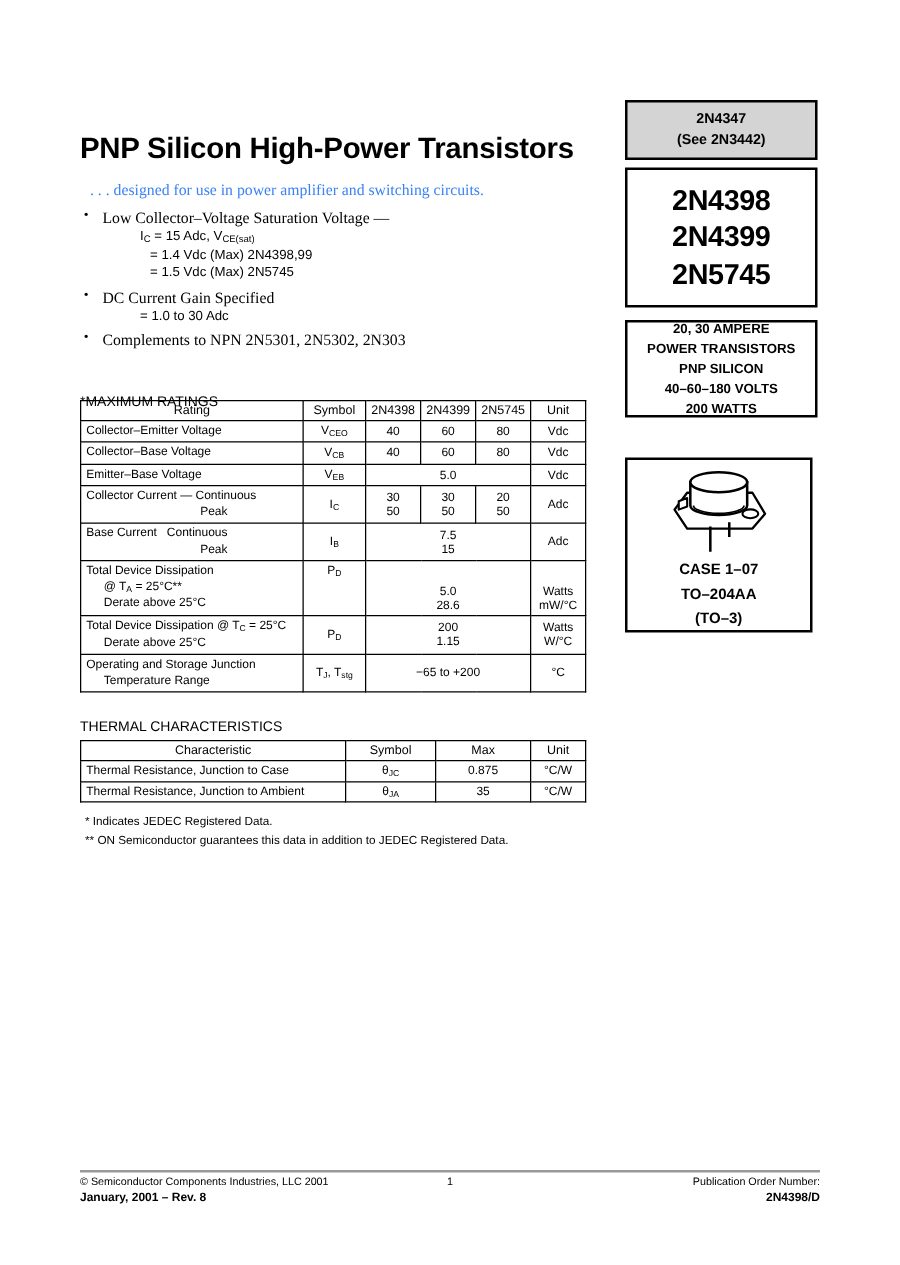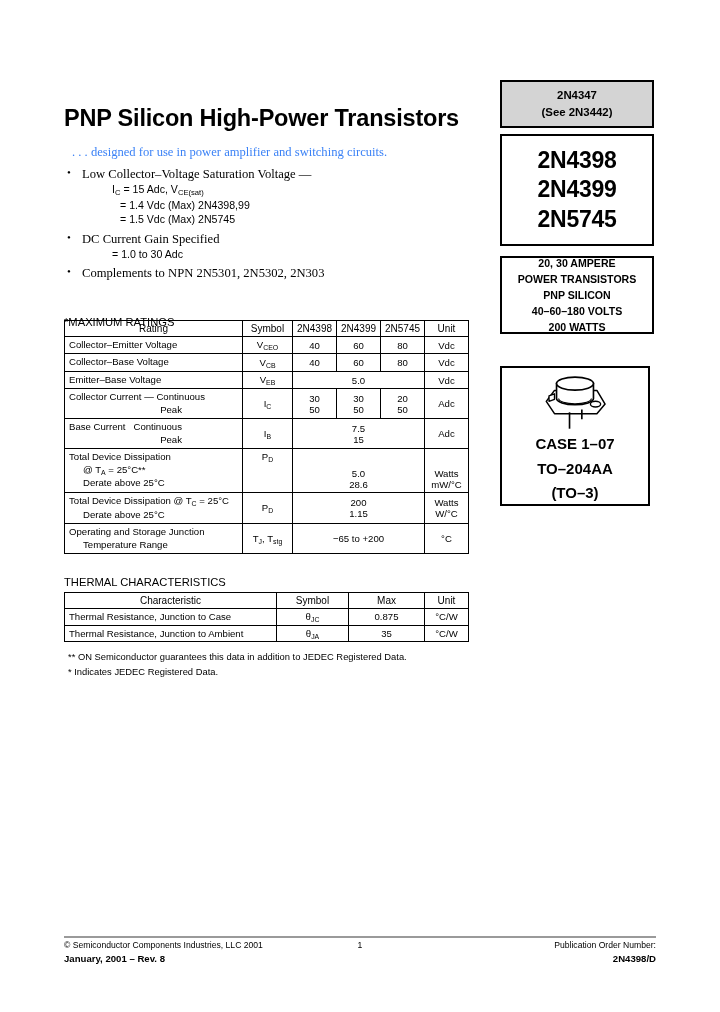--- a/index.html
+++ b/index.html
@@ -168,21 +168,21 @@
     font-weight: bold; font-size: 10.6px; line-height: 1.52;
   }
   #box-package {
     left: 500px; top: 366px; width: 150px; height: 140px;
     display: flex; flex-direction: column;
     align-items: center; justify-content: flex-start;
     padding-top: 6px;
   }
   .pkg-caption {
     font-weight: bold;
-    font-size: 15px;
+    font-size: 12px;
     line-height: 1.48;
     margin-top: 2px;
   }
 
   
   .footer-rule {
     position: absolute;
     left: 64px; top: 936px; width: 592px; height: 2px;
     background: #9a9a9a;
   }
@@ -372,22 +372,22 @@
         <tr>
           <td class="lft">Thermal Resistance, Junction to Ambient</td>
           <td class="ctr sym">θ<sub>JA</sub></td>
           <td class="ctr">35</td>
           <td class="ctr">°C/W</td>
         </tr>
       </tbody>
   </table>
 
   <div class="footnotes">
+    <div>* Indicates JEDEC Registered Data.</div>
     <div>** ON Semiconductor guarantees this data in addition to JEDEC Registered Data.</div>
-    <div>* Indicates JEDEC Registered Data.</div>
   </div>
 
   <div class="box" id="box-xref">
     <div>2N4347</div>
     <div>(See 2N3442)</div>
   </div>
 
   <div class="box" id="box-partnums">
     <div>2N4398</div>
     <div>2N4399</div>

